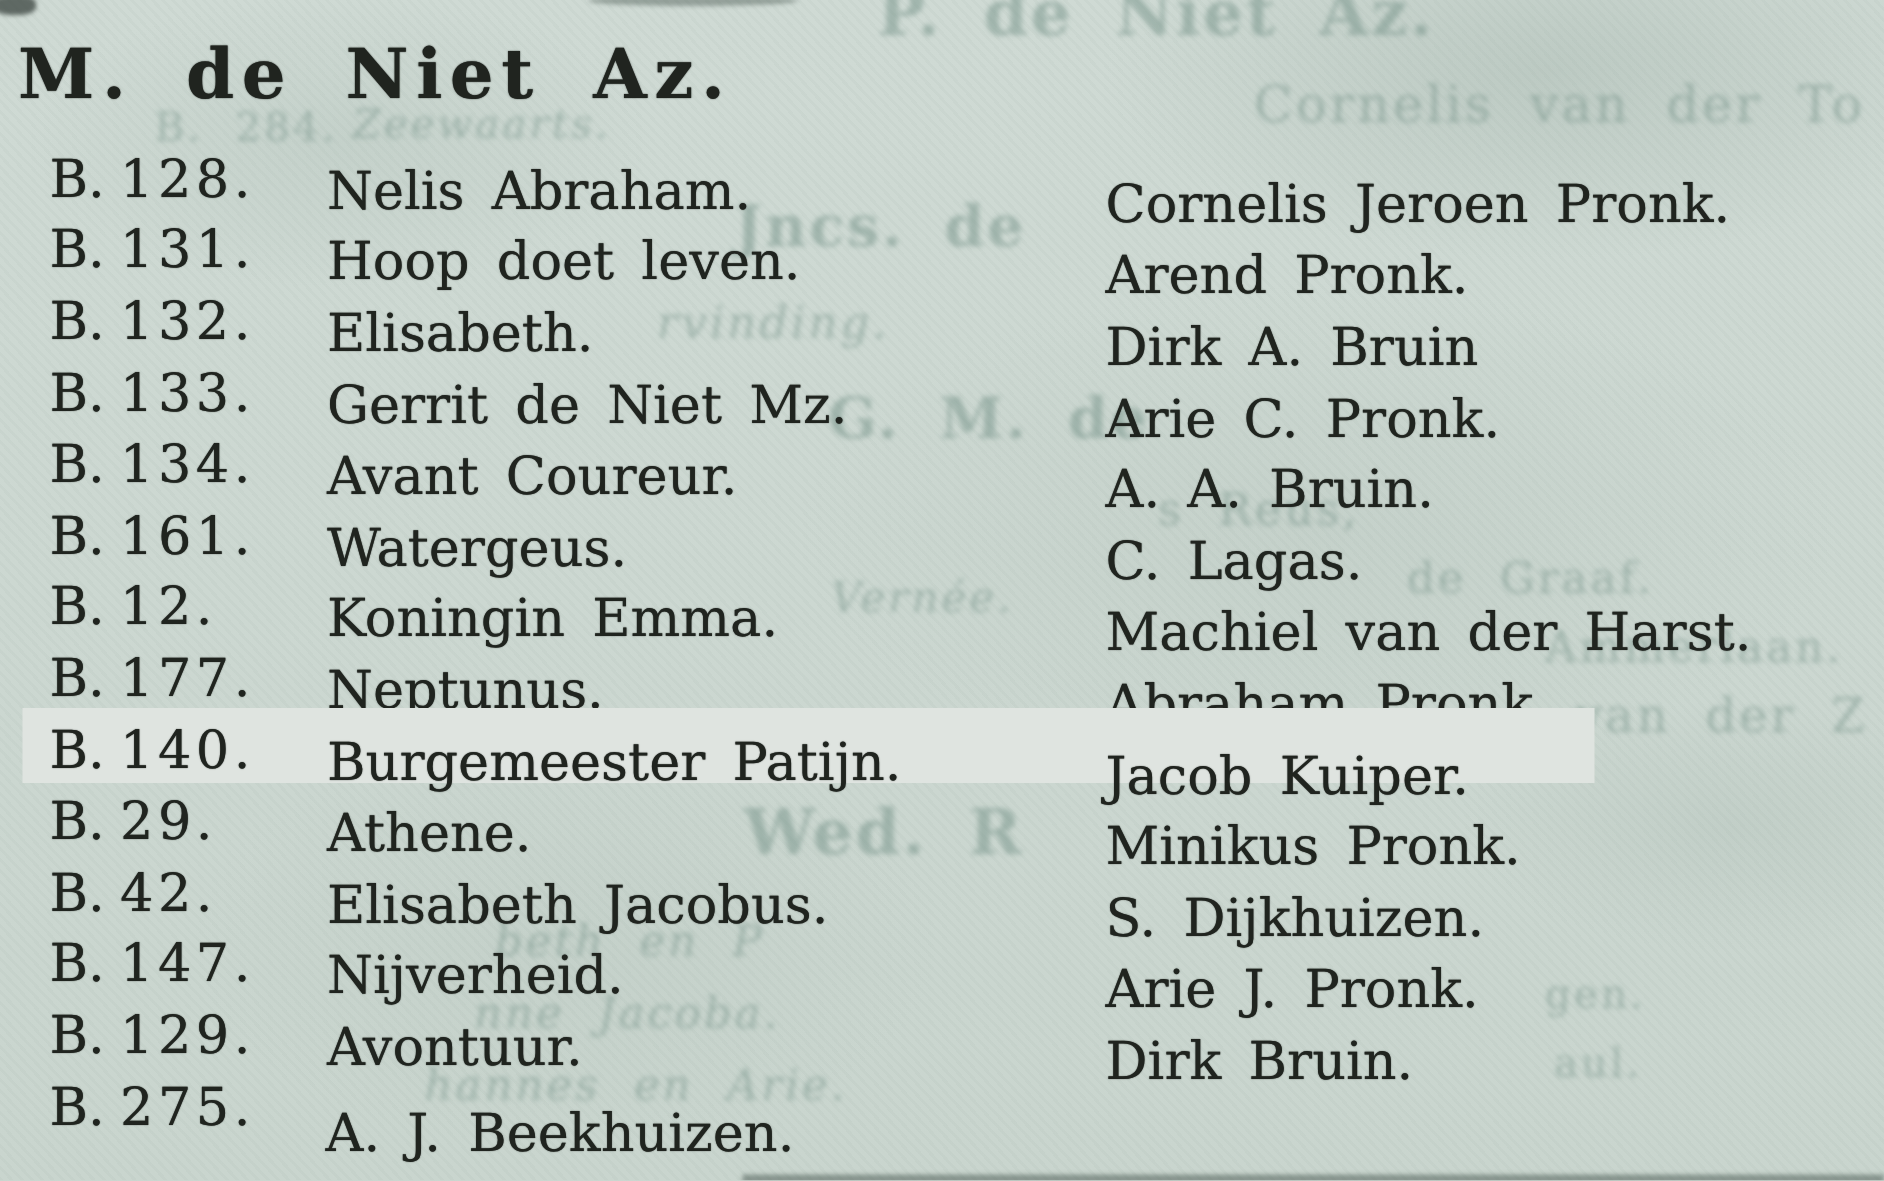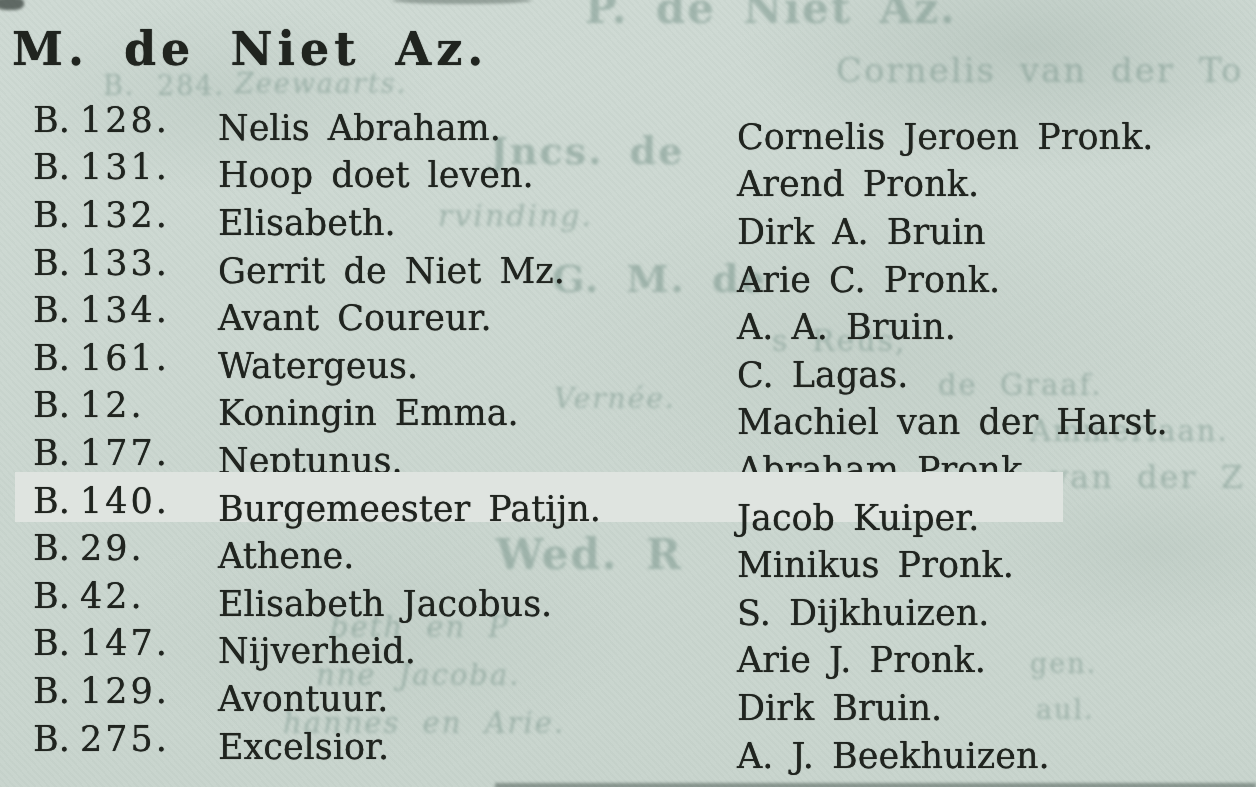--- a/index.html
+++ b/index.html
@@ -158,21 +158,20 @@
   </div>
         <div class="row">
     <span class="prefix">B.</span>
     <span class="num">129.</span>
     <span class="ship">Avontuur.</span>
     <span class="owner">Dirk Bruin.</span>
   </div>
         <div class="row">
     <span class="prefix">B.</span>
     <span class="num">275.</span>
-    <span class="ship">Excelsior.</span>
     <span class="owner">A. J. Beekhuizen.</span>
   </div>
       </div>
   </div>
 
   <div class="smudge" id="smudge-corner"></div>
   <div class="smudge" id="smudge-top"></div>
   <div class="smudge" id="smudge-bottom"></div>
 </div>
 

